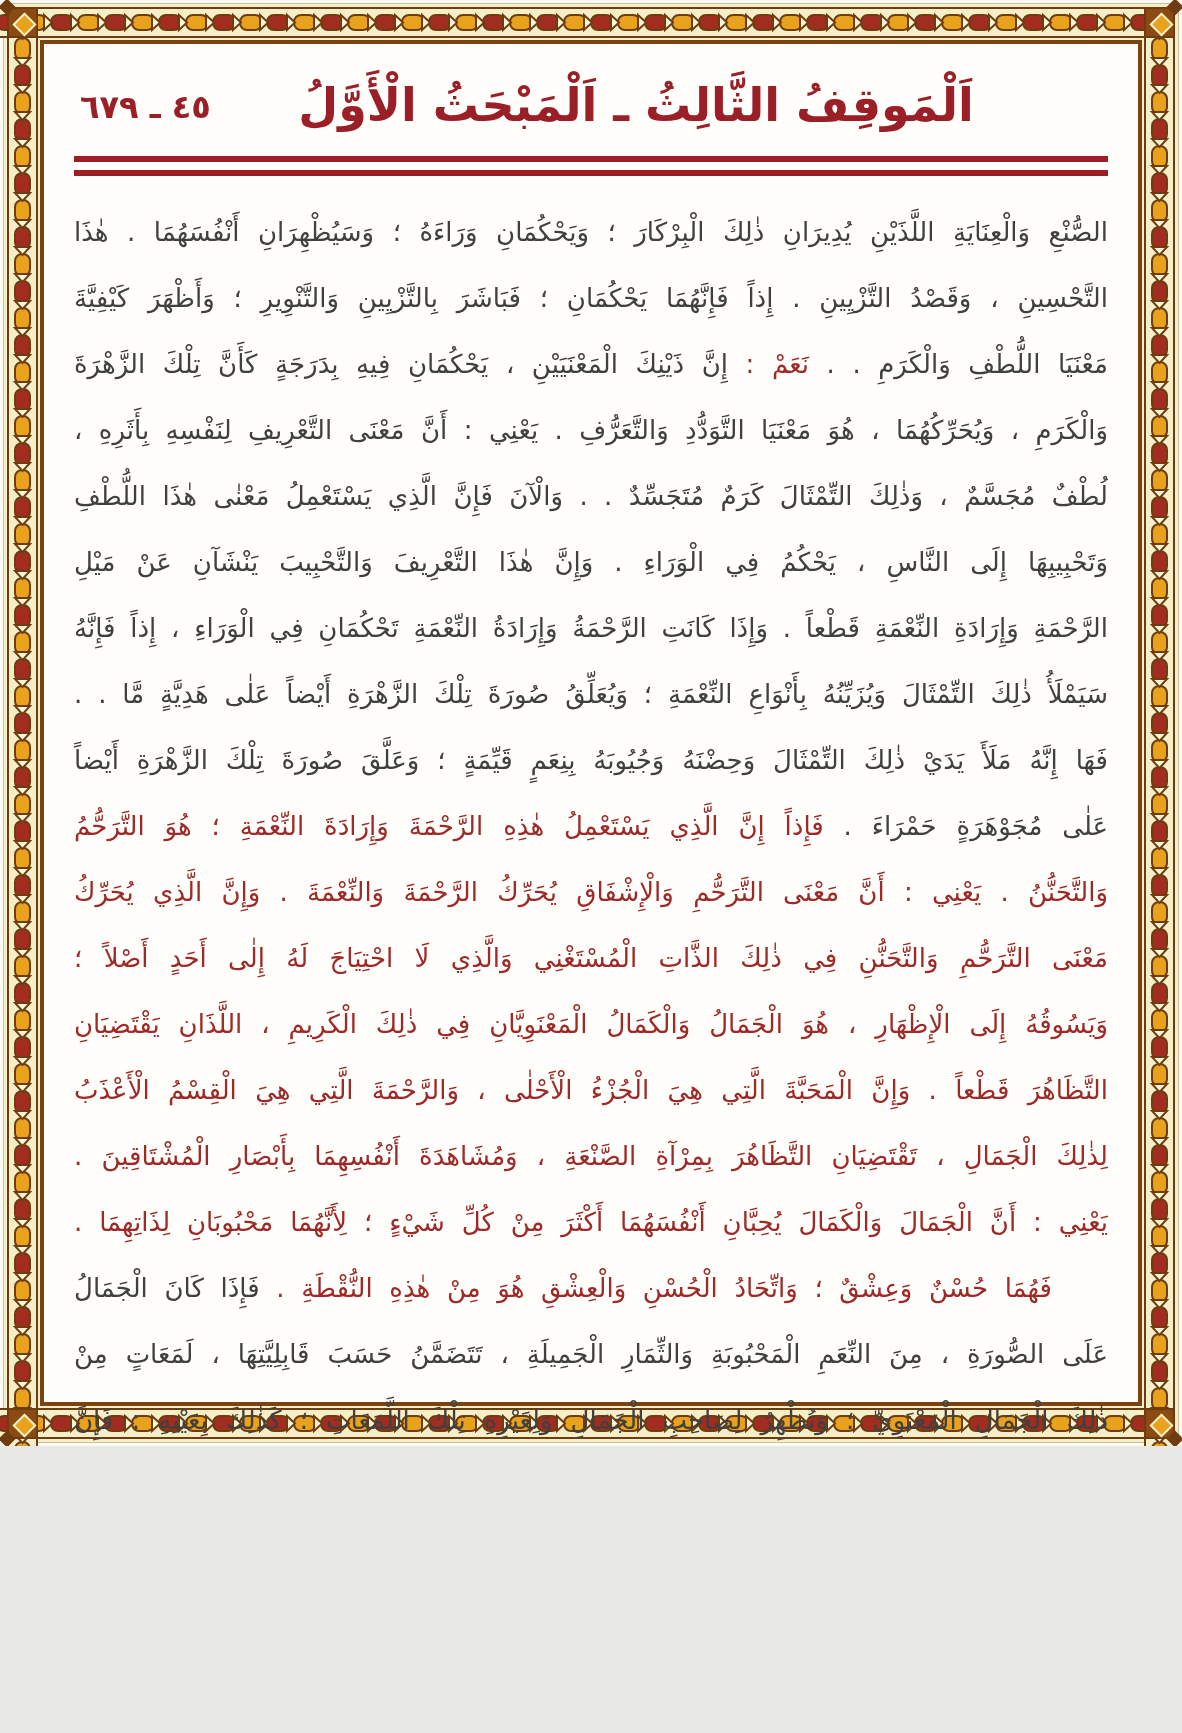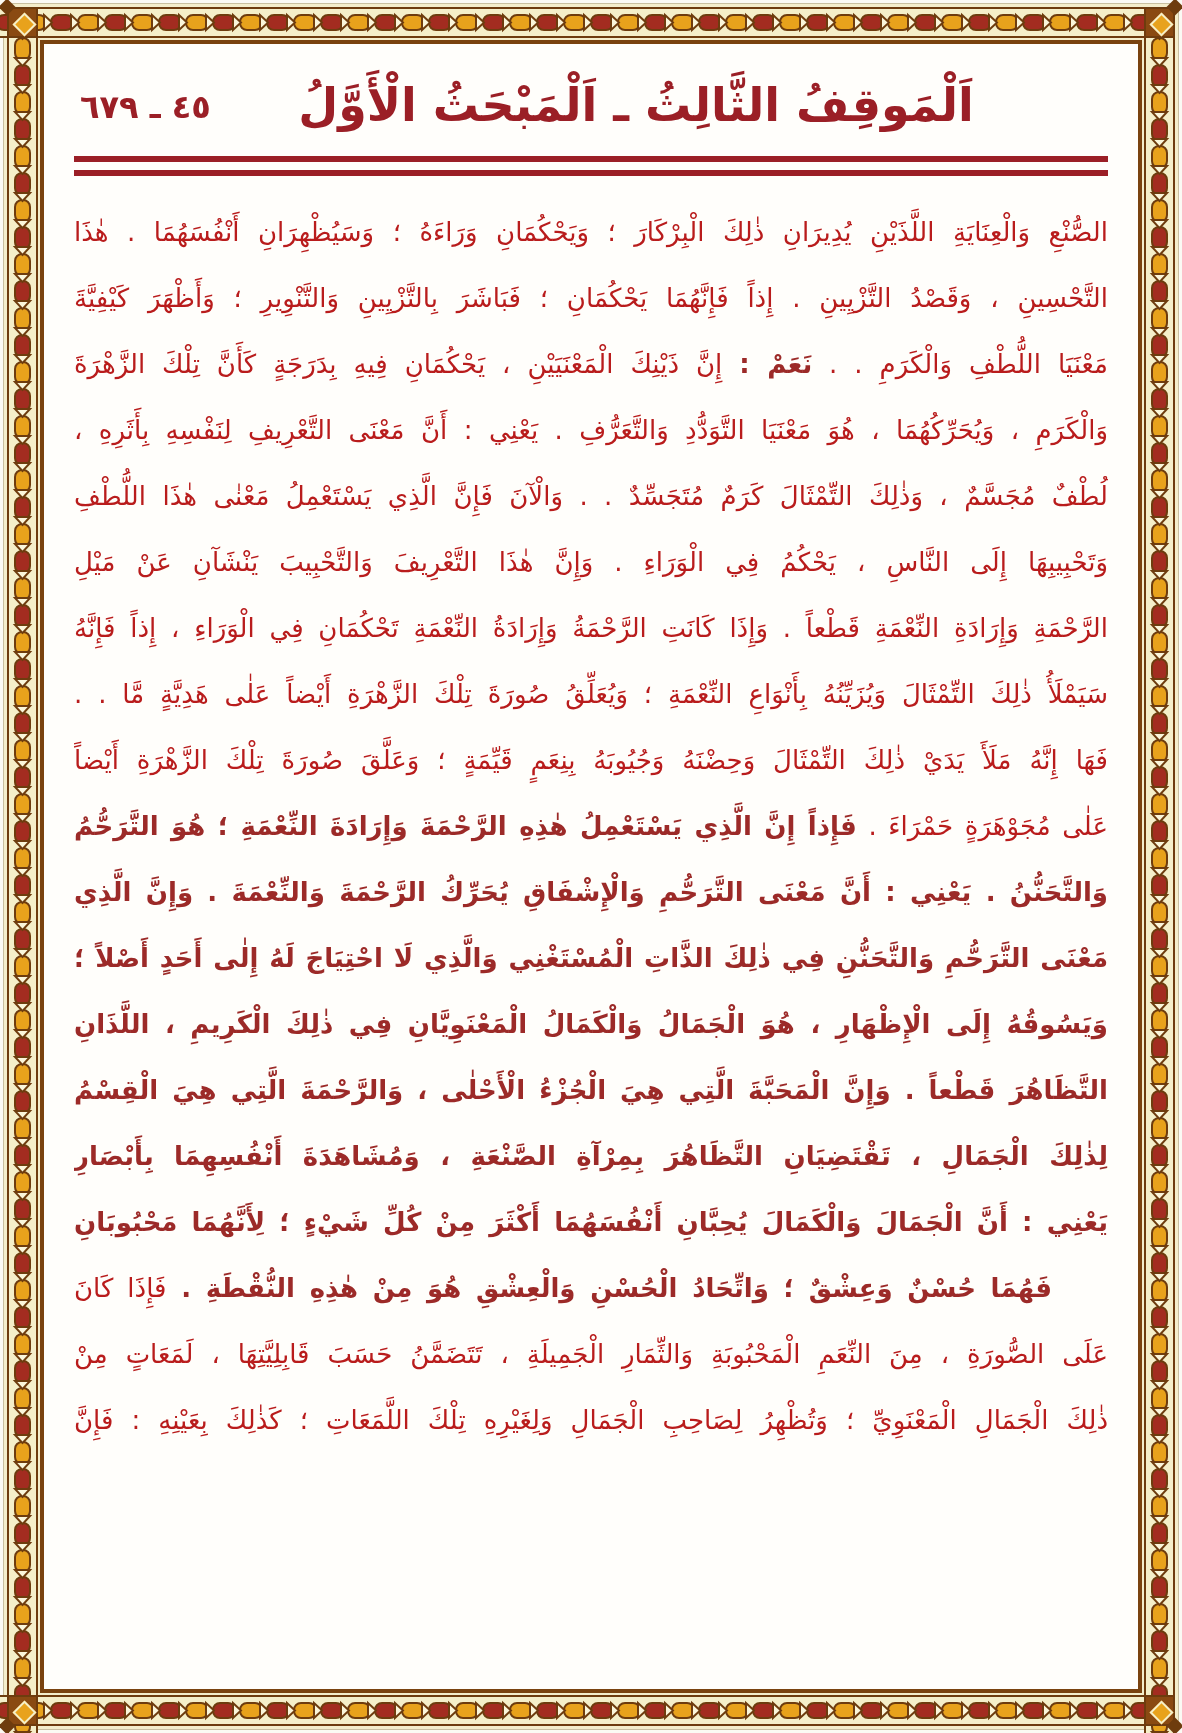--- a/index.html
+++ b/index.html
@@ -1,18 +1,18 @@
 <!DOCTYPE html>
 <html lang="ar" dir="rtl" style="--accent: #9b1f26; --emph: #9c2a28;"><head>
 <meta charset="utf-8">
 <style>
   html,body { margin:0; padding:0; background:#e8e8e6; }
   .page {
     position:relative;
-    width:1182px; height:1733px;
+    width:1182px; height:1446px;
     margin:0 auto;
     background:#fbfaf4;
     font-family:"DejaVu Sans", sans-serif;
     overflow:hidden;
   }
   
   .frame-cream {
     position:absolute; inset:3px;
     background:#f4eecb;
     border:1px solid #c9c0a0;
@@ -73,22 +73,22 @@
   .line {
     height:66px; line-height:64px;
     font-size:26px;
     color:#161616;
     text-align:justify;
     text-align-last:justify;
     overflow:hidden;
     white-space:normal;
   }
   .line.indent { padding-right:56px; }
-  .line span.red  { color:var(--emph, #9c2a28); font-weight:bold; }
-  .line span.black{ color:#b91c1c; }
+  .line span.red  { color:var(--emph, #9c2a28); font-weight:normal; }
+  .line span.black{ color:#404040; }
 </style>
 </head>
 <body>
 
 <div class="page">
 
   <div class="frame-cream"></div>
 
   <svg class="chain chain-top" width="100%" height="100%" xmlns="http://www.w3.org/2000/svg">
     <defs>

